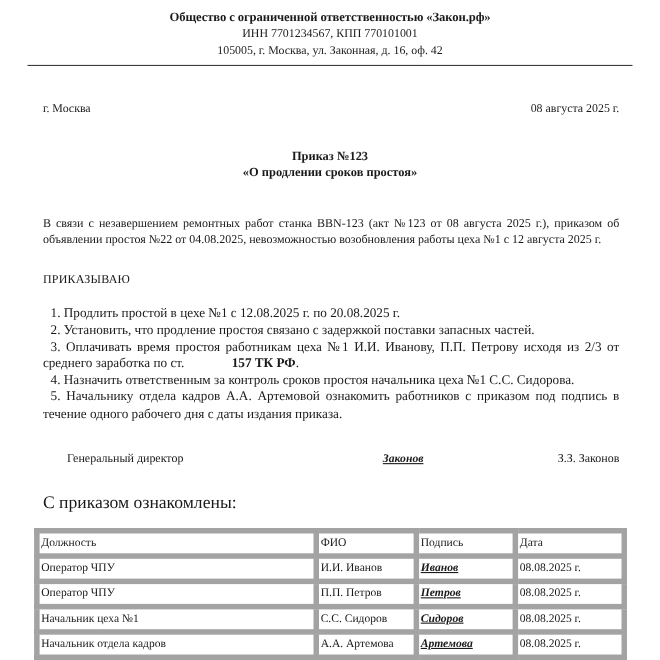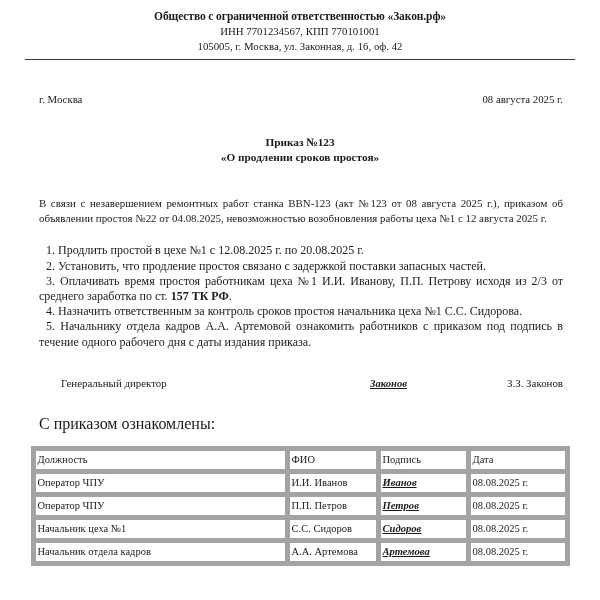--- a/index.html
+++ b/index.html
@@ -83,30 +83,29 @@
     font-size: 12px;
     line-height: 15.2px;
     margin-top: 17px;
     padding: 0 12px 0 14px;
     text-align: justify;
   }
   .clause {
     margin: 0;
     text-indent: 7px;
   }
-  .b { font-weight: bold; }
+  .b { font-weight: bold; margin-left: 40px; }
 
   
   .signature-row {
     display: flex;
     align-items: baseline;
     font-size: 10.9px;
     margin-top: 27px;
     padding: 0 12px 0 14px;
-    gap: 22px;
   }
   .sig-role  { width: 245px; padding-left: 22px; box-sizing: border-box; }
   .sig-mark  { width: 165px; text-align: center; }
   .sig-name  { flex: 1; text-align: right; }
   .handwrite {
     font-style: italic;
     font-weight: bold;
     text-decoration: underline;
     font-size: 10.6px;
   }
@@ -158,20 +157,21 @@
     <span>08 августа 2025 г.</span>
   </div>
 
   <div class="doc-title">
     <div>Приказ №123</div>
     <div>«О продлении сроков простоя»</div>
   </div>
 
   <div class="preamble">В связи с незавершением ремонтных работ станка BBN-123 (акт №123 от 08 августа 2025 г.), приказом об объявлении простоя №22 от 04.08.2025, невозможностью возобновления работы цеха №1 с 12 августа 2025 г.</div>
 
+  <div class="order-word">ПРИКАЗЫВАЮ</div>
 
   <div class="clauses">
     <p class="clause">1. Продлить простой в цехе №1 с 12.08.2025 г. по 20.08.2025 г.</p>
     <p class="clause">2. Установить, что продление простоя связано с задержкой поставки запасных частей.</p>
     <p class="clause"><span>3. Оплачивать время простоя работникам цеха №1 И.И. Иванову, П.П. Петрову исходя из 2/3 от среднего заработка по ст. </span><span class="b">157 ТК РФ</span><span>.</span></p>
     <p class="clause">4. Назначить ответственным за контроль сроков простоя начальника цеха №1 С.С. Сидорова.</p>
     <p class="clause">5. Начальнику отдела кадров А.А. Артемовой ознакомить работников с приказом под подпись в течение одного рабочего дня с даты издания приказа.</p>
   </div>
 
   <div class="signature-row">

